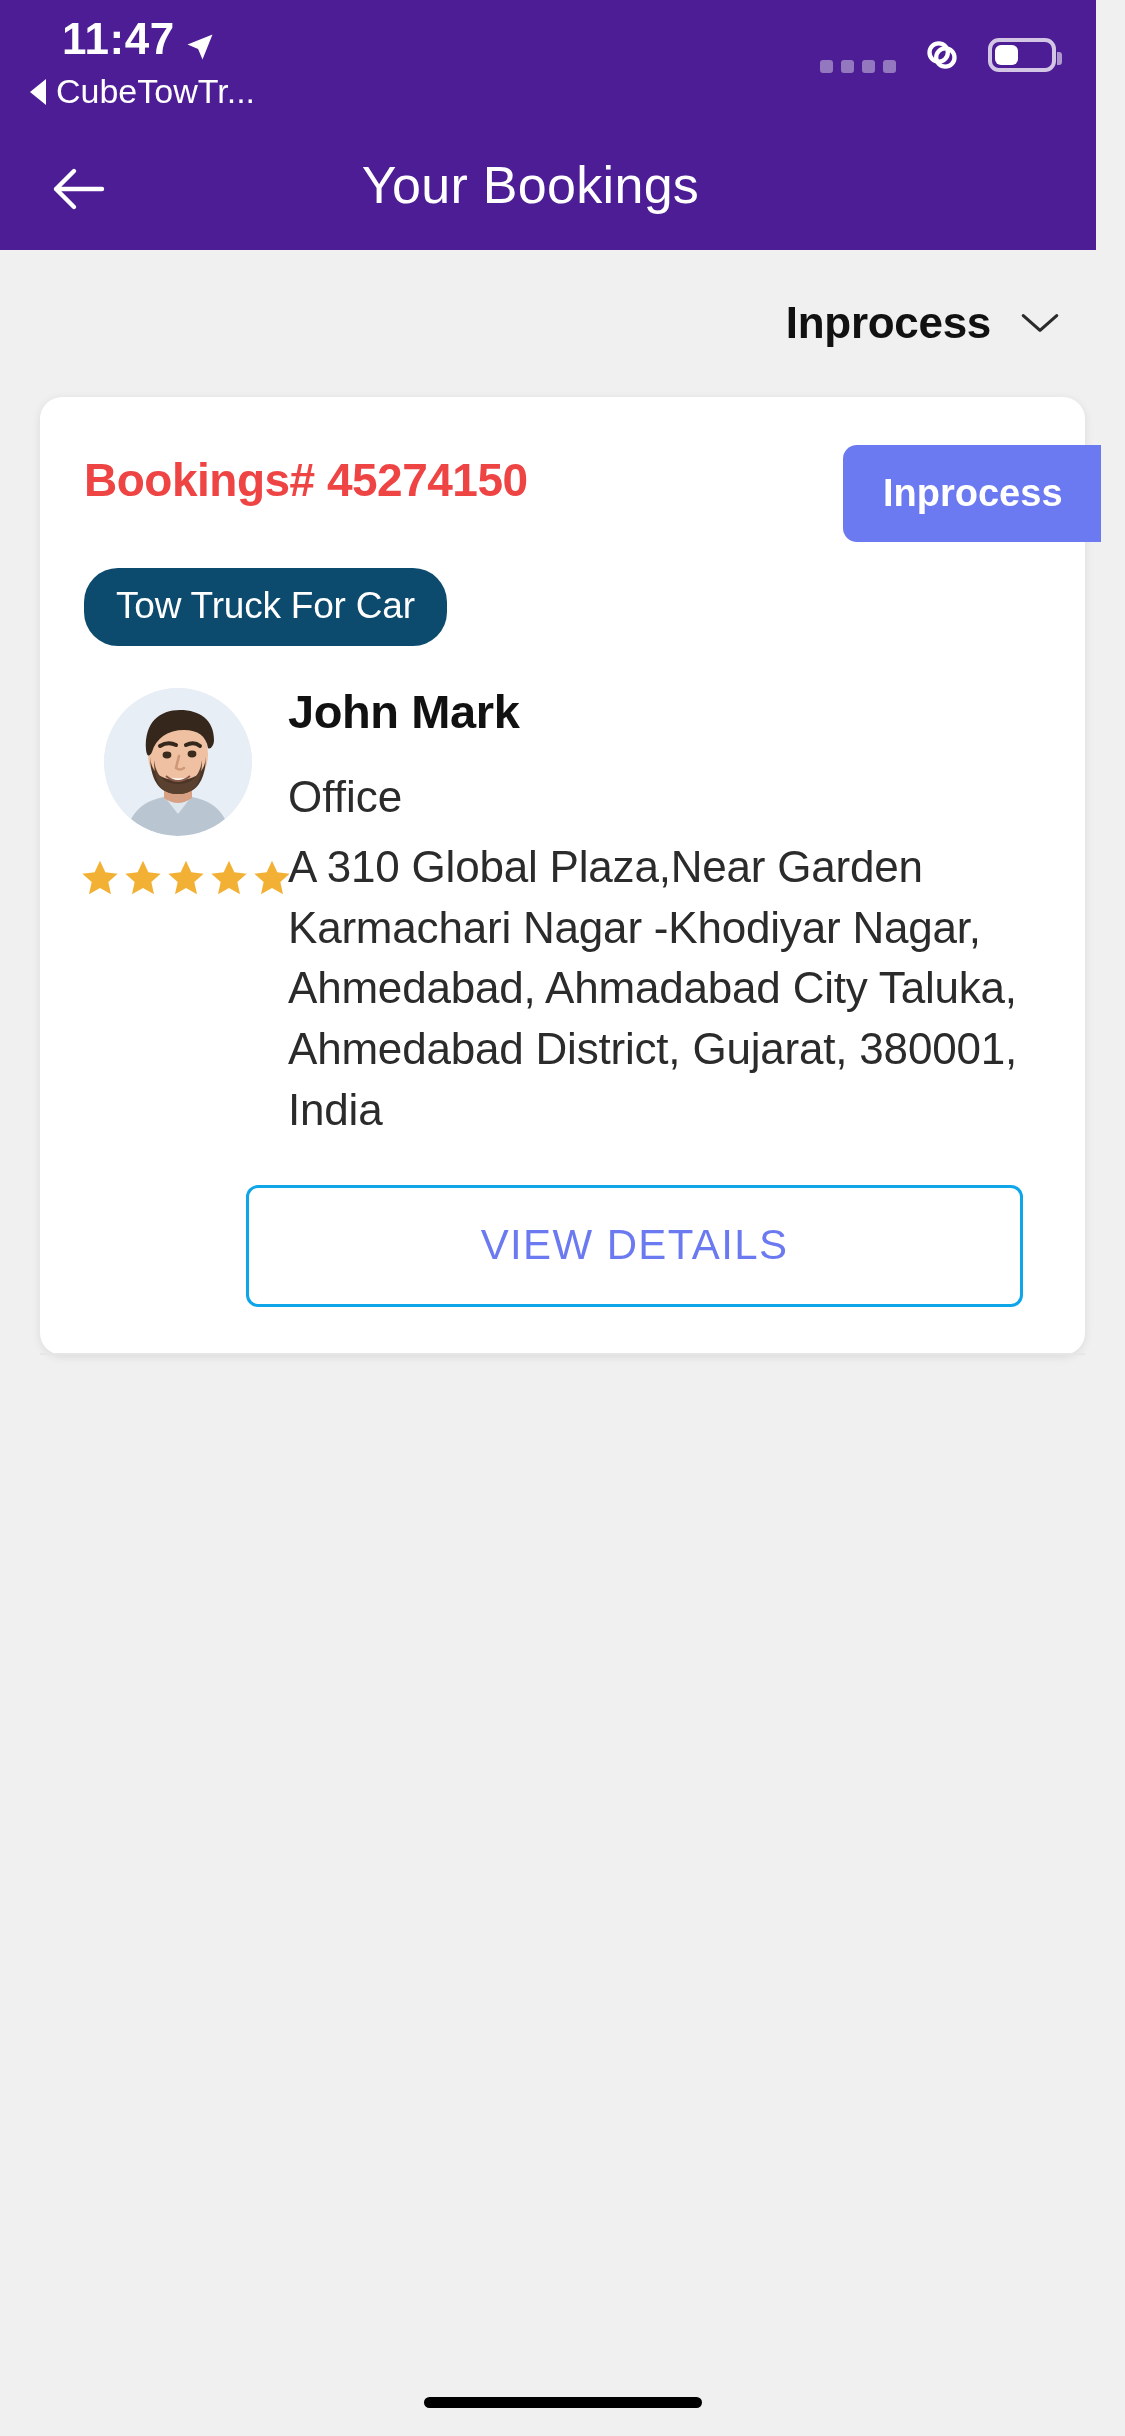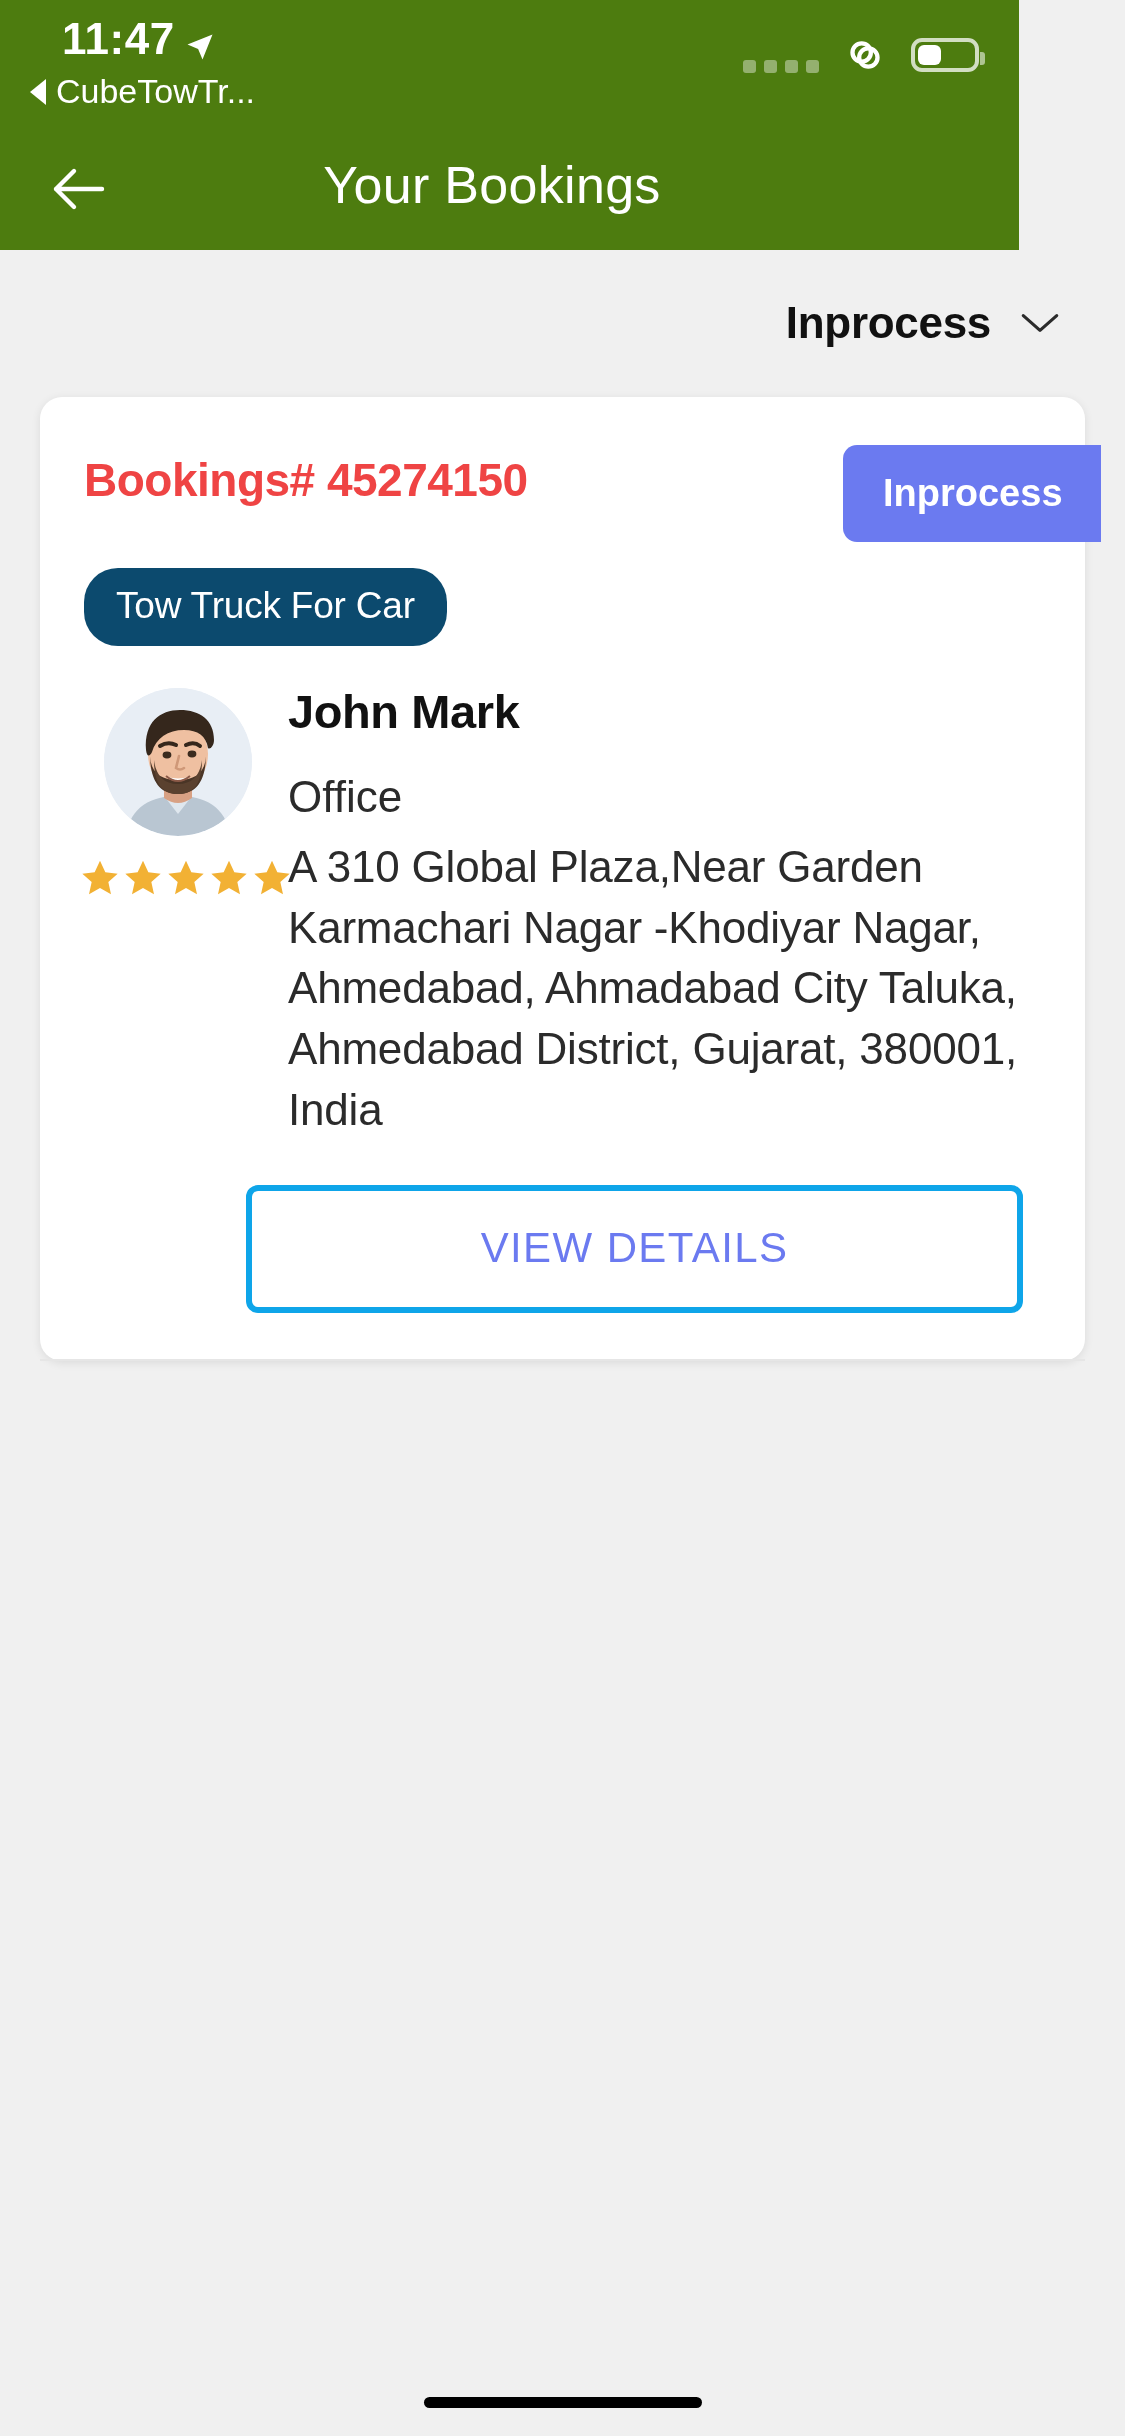--- a/index.html
+++ b/index.html
@@ -11,22 +11,22 @@
   }
 
   body {
     font-family: "Liberation Sans", sans-serif;
     background: #f0f0f0;
     position: relative;
   }
 
   
   .header {
-    background: #4d7c0f;
-    width: 1019px;
+    background: #4c1d95;
+    width: 1096px;
     height: 250px;
     position: relative;
     overflow: hidden;
   }
 
   .statusbar {
     position: relative;
     height: 155px;
   }
 
@@ -268,21 +268,21 @@
     letter-spacing: -0.2px;
   }
 
   .view-details-wrap {
     padding: 44px 62px 0 206px;
   }
 
   .view-details {
     width: 100%;
     display: block;
-    border: 6px solid #0ea5e9;
+    border: 3px solid #0ea5e9;
     border-radius: 12px;
     background: #ffffff;
     color: #6b7af0;
     font-size: 42px;
     letter-spacing: 1.4px;
     padding: 33px 0 35px 0;
     text-align: center;
     cursor: pointer;
     font-family: "Liberation Sans", sans-serif;
   }

